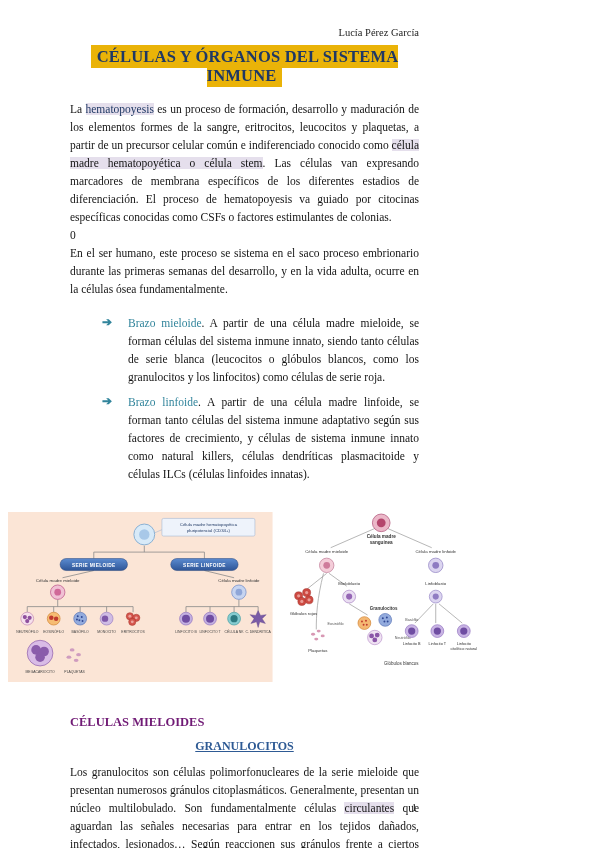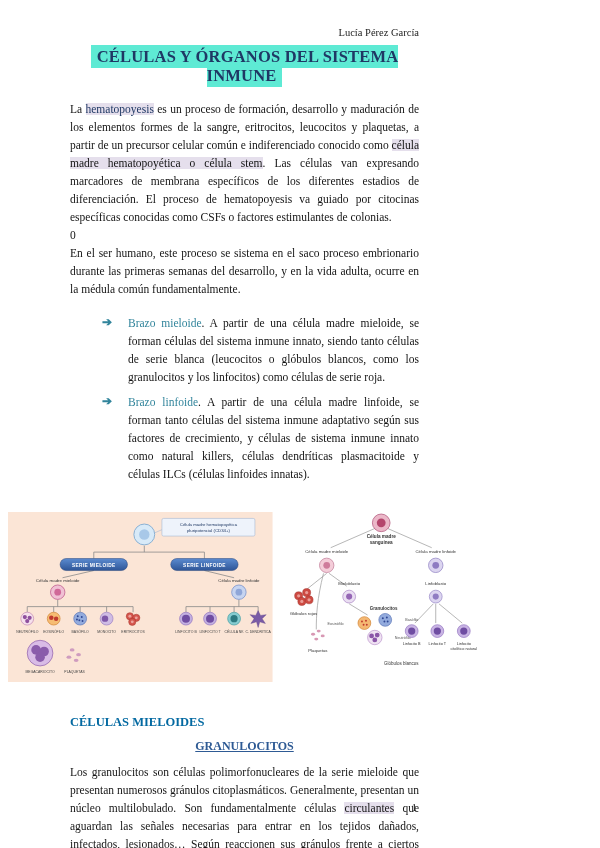--- a/index.html
+++ b/index.html
@@ -1,52 +1,52 @@
 <!DOCTYPE html>
 <html><head>
 <meta charset="utf-8">
 <style>
   html,body{margin:0;padding:0;background:#ffffff;}
   .page{width:489px;height:848px;background:#fff;position:relative;box-sizing:border-box;
         padding:26px 70px 0;font-family:"Liberation Serif",serif;font-size:11.5px;
         line-height:18px;color:#141414;overflow:hidden;}
   .doc-header{text-align:right;font-size:10.5px;line-height:13.5px;margin-bottom:8px;color:#222;}
   .title{text-align:center;margin:8px 0 14px;}
-  .title .hl{background:#5eead4;color:#1F3864;font-weight:bold;font-size:16.5px;
+  .title .hl{background:#eab308;color:#1F3864;font-weight:bold;font-size:16.5px;
              letter-spacing:.2px;padding:2px 6px;}
   p.body{text-align:justify;margin:0;}
   .sp-after{margin-bottom:16px !important;}
   .sp-small{margin-bottom:6px !important;}
   .b{font-weight:normal;}
   .arrow-list{list-style:none;margin:4px 0 6px;padding:0 0 0 58px;}
   .arrow-list li{position:relative;text-align:justify;margin-bottom:7px;}
   .arrow{position:absolute;left:-26px;top:-1px;color:#31849B;font-weight:bold;font-size:12px;}
   .figures{display:flex;gap:8px;margin:8px -62px 4px;align-items:flex-start;}
   svg text{font-family:"Liberation Sans",sans-serif;}
-  h2.sec{font-size:12.5px;color:#0369a1;margin:10px 0 6px;font-weight:bold;font-family:"Liberation Serif",serif;}
+  h2.sec{font-size:12.5px;color:#701a75;margin:10px 0 6px;font-weight:bold;font-family:"Liberation Serif",serif;}
   h3.sub{text-align:center;font-size:12px;color:#2E5A94;margin:0 0 8px;font-weight:bold;
          text-decoration:underline;font-family:"Liberation Serif",serif;}
   .page-number{position:absolute;right:72px;bottom:32px;font-size:11px;color:#222;}
 </style>
 </head>
 <body>
 
 <div class="page">
 
   <div class="doc-header">
     <div>Lucía Pérez García</div>
   </div>
 
   <div class="title">
     <span class="hl">CÉLULAS Y ÓRGANOS DEL SISTEMA INMUNE</span>
   </div>
 
   <p class="body"><span>La </span><span class="b" style="color: rgb(31, 56, 100); background: rgb(229, 223, 236);">hematopoyesis</span><span> es un proceso de formación, desarrollo y maduración de los </span><span class="b">elementos formes de la sangre</span><span>, eritrocitos, leucocitos y plaquetas, a partir de un precursor celular común e indiferenciado conocido como </span><span class="b" style="background: rgb(229, 223, 236);">célula madre hematopoyética o célula stem</span><span>. Las células van expresando marcadores de membrana específicos de los diferentes estadios de diferenciación. El proceso de hematopoyesis va guiado por </span><span class="b">citocinas específicas</span><span> conocidas como CSFs o factores estimulantes de colonias.</span></p>
   <p class="body"><span>0</span></p>
-  <p class="body sp-after"><span>En el ser humano, este proceso se sistema en el </span><span class="b">saco proceso embrionario</span><span> durante las primeras semanas del desarrollo, y en la vida adulta, ocurre en la </span><span class="b">médula común</span><span> fundamentalmente.</span></p>
+  <p class="body sp-after"><span>En el ser humano, este proceso se sistema en el </span><span class="b">saco proceso embrionario</span><span> durante las primeras semanas del desarrollo, y en la vida adulta, ocurre en la </span><span class="b">células ósea</span><span> fundamentalmente.</span></p>
 
   <ul class="arrow-list">
     <li>
       <span class="arrow">➔</span>
       <span><span class="b" style="color: rgb(49, 132, 155);">Brazo mieloide</span><span>. A partir de una célula madre mieloide, se forman </span><span class="b">células del sistema inmune innato</span><span>, siendo tanto </span><span class="b">células de serie blanca</span><span> (leucocitos o glóbulos blancos, como los granulocitos y los linfocitos) como </span><span class="b">células de serie roja</span><span>.</span></span>
     </li>
     <li>
       <span class="arrow">➔</span>
       <span><span class="b" style="color: rgb(49, 132, 155);">Brazo linfoide</span><span>. A partir de una célula madre linfoide, se forman tanto </span><span class="b">células del sistema inmune adaptativo</span><span> según sus factores de crecimiento, y </span><span class="b">células de sistema inmune innato</span><span> como natural killers, células dendríticas plasmacitoide y células ILCs (células linfoides innatas).</span></span>
     </li>

